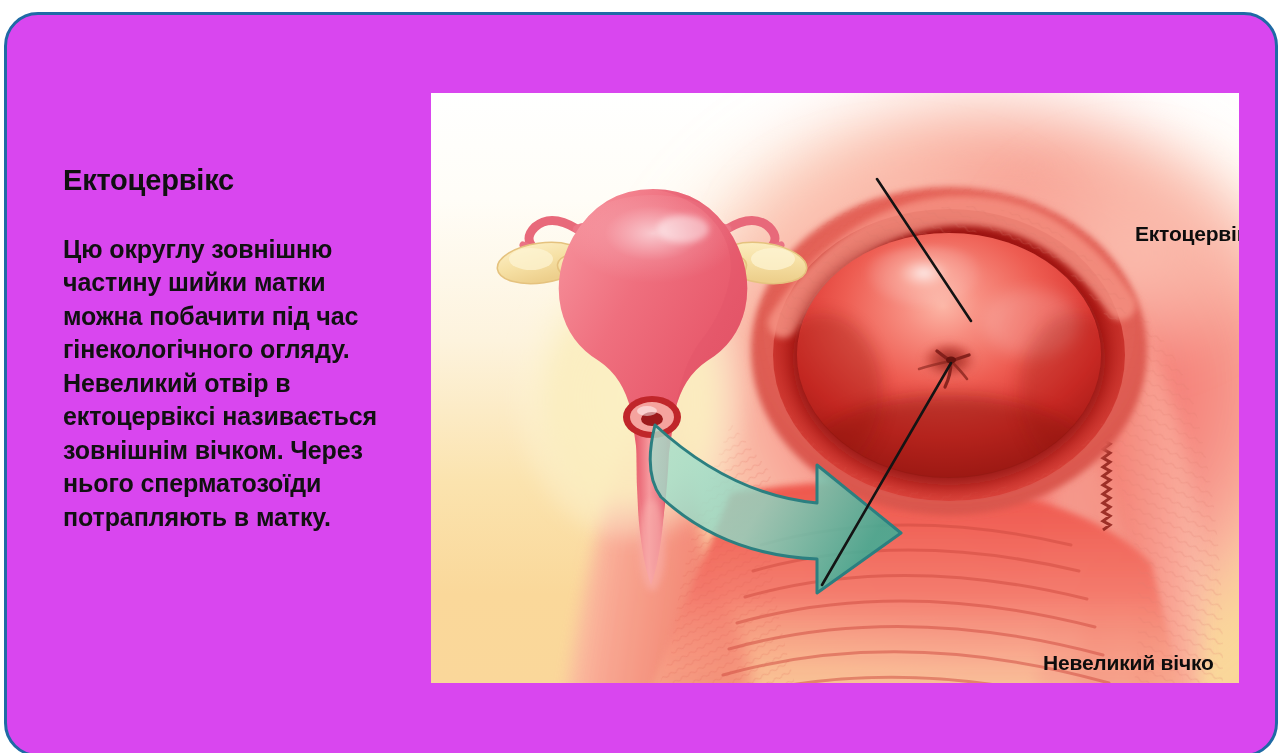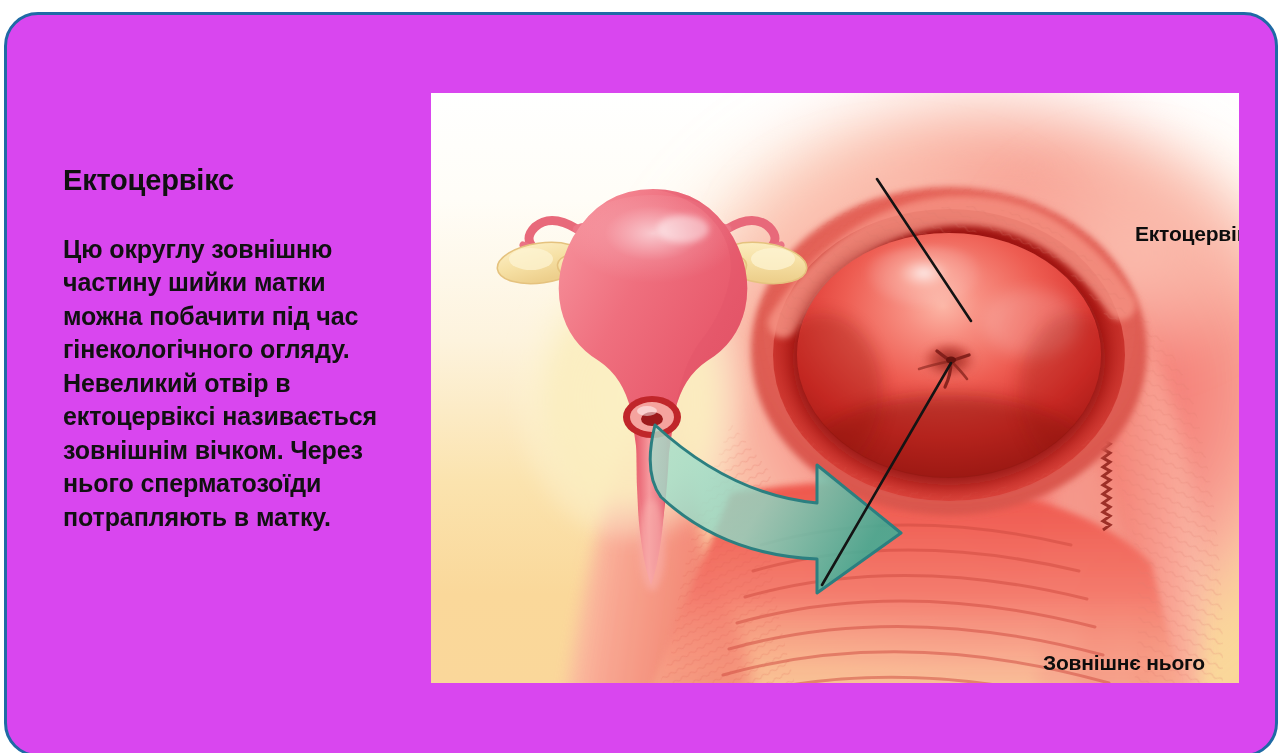--- a/index.html
+++ b/index.html
@@ -385,16 +385,16 @@
         <g stroke="#141414" stroke-width="2.6" stroke-linecap="round" fill="none">
           <line x1="446" y1="86" x2="540" y2="228"></line>
           <line x1="391" y1="492" x2="520" y2="270"></line>
         </g>
 
       </g>
     </svg>
 
     <div class="fig-label" id="label-ectocervix">Ектоцервікс</div>
 
-    <div class="fig-label" id="label-external-os">Зовнішнє нього</div>
+    <div class="fig-label" id="label-external-os">Невеликий вічко</div>
   </div>
 
 </div>
 
 </body></html>

